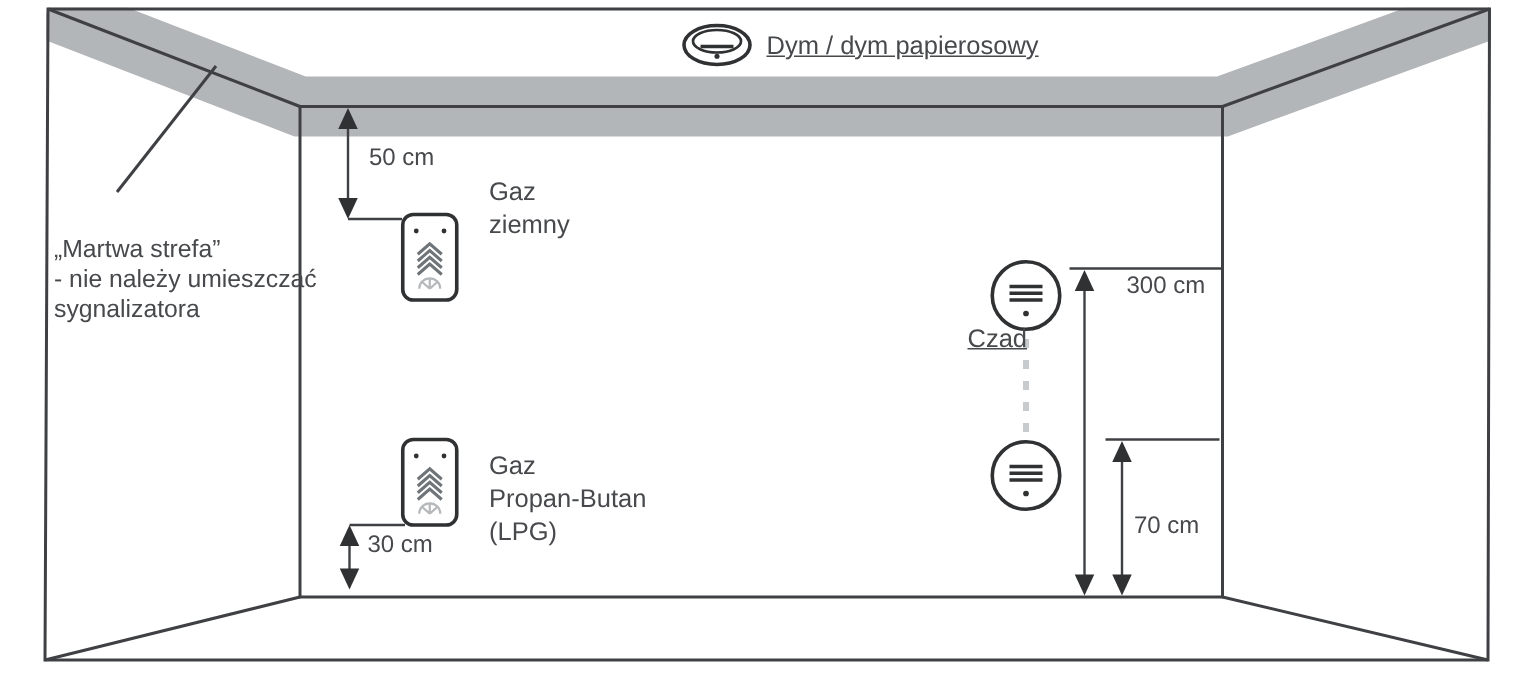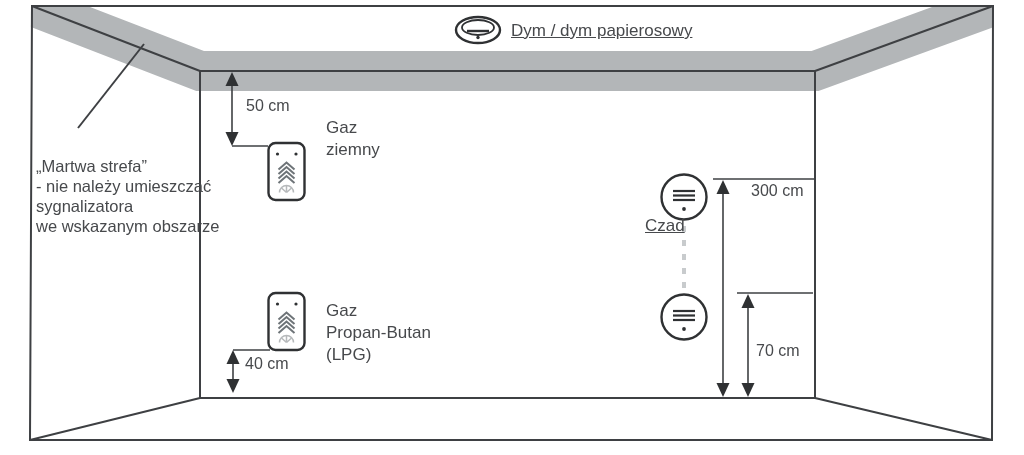--- a/index.html
+++ b/index.html
@@ -125,35 +125,34 @@
       <line class="thin" x1="748" y1="301" x2="748" y2="390"></line>
       <polygon class="ah" points="748,294 741.5,308 754.5,308"></polygon>
       <polygon class="ah" points="748,397 741.5,383 754.5,383"></polygon>
     </g>
   </svg>
 
   <div class="lbl note" style="left:36px;top:142px;margin-top:14px;">
     <div>„Martwa strefa”</div>
     <div>- nie należy umieszczać</div>
     <div>sygnalizatora</div>
-    <div>we wskazanym obszarze</div>
   </div>
 
   <div class="lbl single" style="left:511px;top:21px;">Dym / dym papierosowy</div>
 
   <div class="lbl bigstep" style="left:326px;top:117px;">
     <div>Gaz</div>
     <div>ziemny</div>
   </div>
   <div class="lbl dim" style="left:246px;top:97px;">50 cm</div>
 
   <div class="lbl bigstep" style="left:326px;top:300px;">
     <div>Gaz</div>
     <div>Propan-Butan</div>
     <div>(LPG)</div>
   </div>
-  <div class="lbl dim" style="left:245px;top:355px;">40 cm</div>
+  <div class="lbl dim" style="left:245px;top:355px;">30 cm</div>
 
   <div class="lbl single" style="left:621px;top:216px;margin-left:24px;">Czad</div>
   <div class="lbl dim" style="left:751px;top:182px;">300 cm</div>
   <div class="lbl dim" style="left:756px;top:342px;">70 cm</div>
 
 </div>
 
 </body></html>

